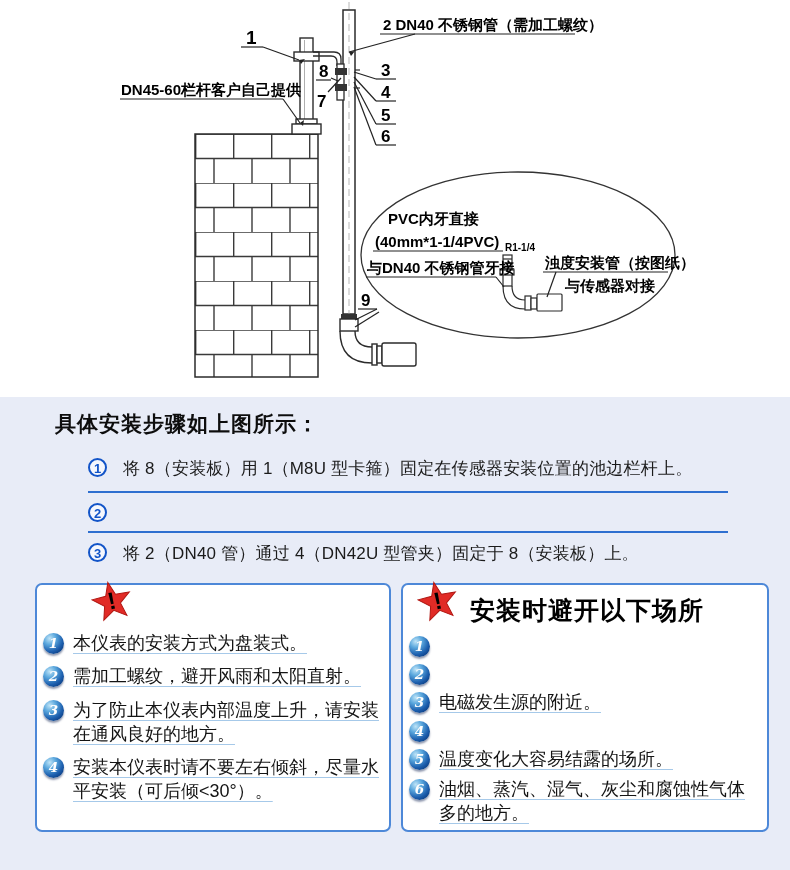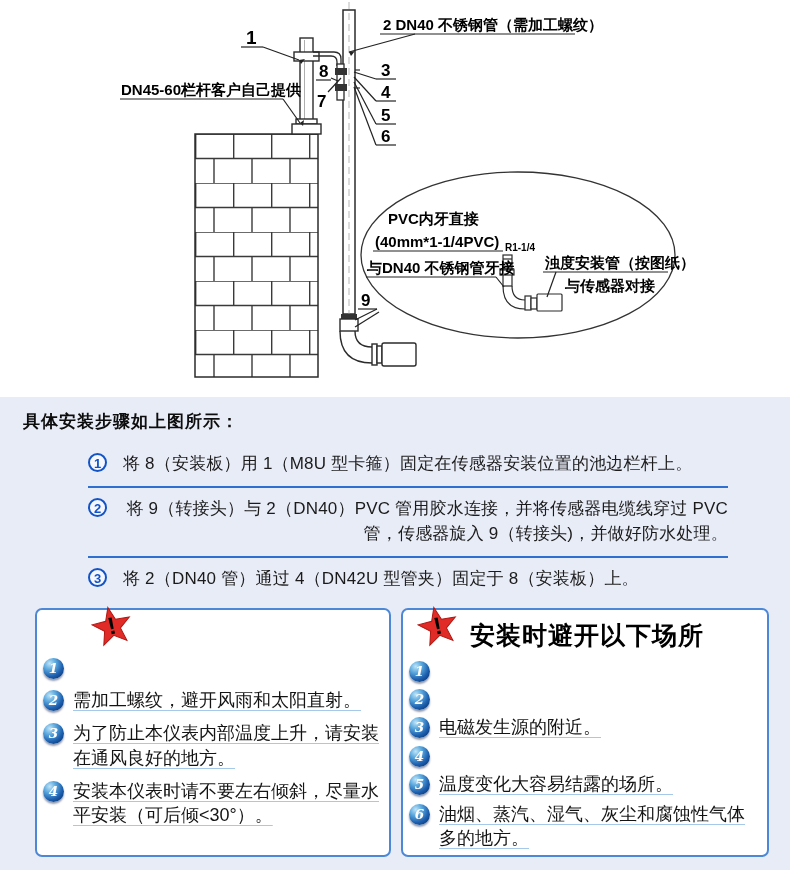--- a/index.html
+++ b/index.html
@@ -11,21 +11,21 @@
   }
   .page { width:790px; height:870px; background:#fff; }
 
   
   .diagram-section { width:790px; height:397px; background:#fff; }
   svg text { font-family:"Liberation Sans","DejaVu Sans",sans-serif; fill:#000; }
 
   
   .lower { width:790px; height:473px; background:#e8ecf7; padding-top:13px; }
 
-  .steps-title { font-size:17px; font-weight:bold; color:#0d0d0d; margin:0 0 10px 23px; letter-spacing:1px; }
+  .steps-title { font-size:21px; font-weight:bold; color:#0d0d0d; margin:0 0 10px 55px; letter-spacing:1px; }
   .steps-list { margin:0 62px 0 88px; }
   .step-row { display:flex; align-items:flex-start; padding:8px 0 9px 0; }
   .step-row.divided { border-bottom:2px solid #2e6fd0; }
   .step-badge {
     flex:none; width:19px; height:19px; border:2px solid #1254c8; border-radius:50%;
     color:#1254c8; font-size:13px; font-weight:bold; line-height:17px; text-align:center;
     background:#f5f7fd; margin:2px 16px 0 0;
   }
   .step-text { font-size:17px; line-height:1.5; color:#1b1b1b; letter-spacing:0.2px;text-align:right; }
 
@@ -187,21 +187,20 @@
 
     <div class="steps-title">具体安装步骤如上图所示：</div>
 
     <div class="steps-list">
       <div class="step-row divided">
         <span class="step-badge">1</span>
         <p class="step-text">将 8（安装板）用 1（M8U 型卡箍）固定在传感器安装位置的池边栏杆上。</p>
       </div>
       <div class="step-row divided">
         <span class="step-badge">2</span>
-        <p class="step-text">将 9（转接头）与 2（DN40）PVC 管用胶水连接，并将传感器电缆线穿过 PVC 管，传感器旋入 9（转接头)，并做好防水处理。</p>
       </div>
       <div class="step-row">
         <span class="step-badge">3</span>
         <p class="step-text">将 2（DN40 管）通过 4（DN42U 型管夹）固定于 8（安装板）上。</p>
       </div>
     </div>
 
     <div class="boxes-row">
 
       <div class="info-box notice">
@@ -211,20 +210,21 @@
               <g transform="translate(22,24) rotate(-12)">
                 <polygon points="0,-20 5,-6.9 19,-6.2 8.1,2.6 11.8,16.2 0,8.5 -11.8,16.2 -8.1,2.6 -19,-6.2 -5,-6.9" fill="#e12b26" stroke="#b01510" stroke-width="1"></polygon>
                 <text x="0" y="7" text-anchor="middle" font-size="24" font-weight="bold" fill="#ffffff">!</text>
               </g>
             </svg>
           </span>
         </div>
         <div class="box-items">
           <div class="box-item">
             <span class="item-badge">1</span>
+            <span class="item-text">本仪表的安装方式为盘装式。</span>
           </div>
           <div class="box-item">
             <span class="item-badge">2</span>
             <span class="item-text">需加工螺纹，避开风雨和太阳直射。</span>
           </div>
           <div class="box-item">
             <span class="item-badge">3</span>
             <span class="item-text">为了防止本仪表内部温度上升，请安装在通风良好的地方。</span>
           </div>
           <div class="box-item">

